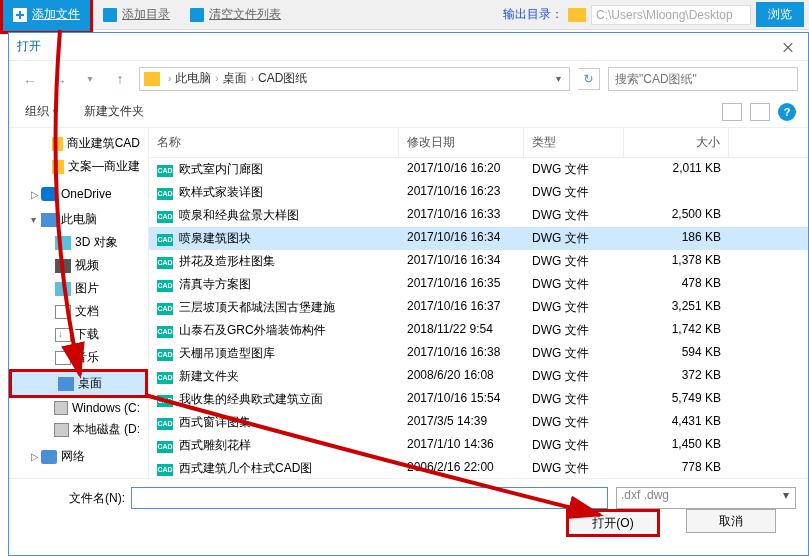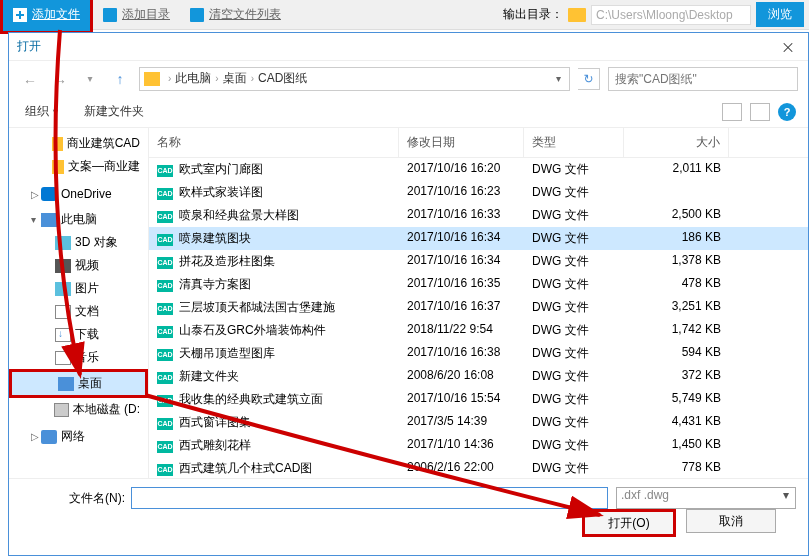--- a/index.html
+++ b/index.html
@@ -11,21 +11,21 @@
 .tb-btn-primary { background: #1296db; color: #fff; border: 3px solid #c00; }
 .tb-icon { width: 14px; height: 14px; margin-right: 5px; display: inline-block; }
 .tb-icon-plus { background: #fff; position: relative; }
 .tb-icon-plus::before, .tb-icon-plus::after { content: ''; position: absolute; background: #1296db; }
 .tb-icon-plus::before { width: 8px; height: 2px; top: 6px; left: 3px; }
 .tb-icon-plus::after { width: 2px; height: 8px; top: 3px; left: 6px; }
 .tb-icon-folder { background: #1296db; border-radius: 1px; }
 .tb-icon-clear { background: #1296db; border-radius: 1px; }
 .tb-btn-gray { color: #666; }
 .output-section { margin-left: auto; display: flex; align-items: center; padding-right: 5px; }
-.output-label { color: #000000; margin-right: 5px; }
+.output-label { color: #1d4ed8; margin-right: 5px; }
 .output-folder { width: 18px; height: 14px; background: #ffc233; margin-right: 5px; border-radius: 1px; }
 .output-path { width: 160px; color: #aaa; padding: 2px 4px; border: 1px solid #ddd; background: #fff; }
 .browse-btn { background: #1296db; color: #fff; padding: 4px 12px; margin-left: 5px; cursor: pointer; }
 
 
 .dialog { position: absolute; top: 32px; left: 8px; right: 0; bottom: 0; background: #fff; border: 1px solid #4a90d9; }
 .dialog-title { height: 28px; background: #fff; display: flex; align-items: center; padding: 0 8px; border-bottom: 1px solid #eee; }
 .dialog-title-text { color: #0369a1; }
 .dialog-close { margin-left: auto; width: 20px; height: 20px; cursor: pointer; }
 .dialog-close::before, .dialog-close::after { content: ''; position: absolute; width: 12px; height: 1px; background: #333; top: 14px; right: 14px; }
@@ -90,21 +90,21 @@
 .fl-row > div { padding: 1px 8px; white-space: nowrap; overflow: hidden; }
 .file-icon { width: 16px; height: 12px; background: #00b8a0; color: #fff; font-size: 7px; display: inline-flex; align-items: center; justify-content: center; margin-right: 6px; font-weight: bold; }
 
 
 .bottom-area { padding: 8px 12px; border-top: 1px solid #eee; }
 .filename-row { display: flex; align-items: center; }
 .filename-label { width: 110px; text-align: right; padding-right: 6px; }
 .filename-input { flex: 1; height: 22px; border: 1px solid #4a90d9; padding: 0 4px; }
 .filetype-combo { width: 180px; height: 22px; border: 1px solid #aaa; margin-left: 8px; padding: 0 4px; color: #888; position: relative; }
 .filetype-combo::after { content: '▾'; position: absolute; right: 6px; color: #555; }
-.buttons-row { display: flex; justify-content: flex-end; gap: 10px; padding-right: 20px; }
+.buttons-row { display: flex; justify-content: flex-end; gap: 26px; padding-right: 20px; }
 .dlg-btn { width: 90px; height: 24px; border: 1px solid #aaa; background: #f5f5f5; cursor: pointer; display: flex; align-items: center; justify-content: center; }
 .dlg-btn.primary { border: 3px solid #c00; width: 94px; height: 28px; }
 
 
 .red-arrow { position: absolute; pointer-events: none; z-index: 100; }
 .arrow-svg { overflow: visible; }
 </style>
 </head>
 <body>
 
@@ -217,20 +217,25 @@
         </div>
         <div class="side-item indent2">
           <span class="side-expand"></span>
           <span class="side-icon sicon-music"></span>
           <span>音乐</span>
         </div>
         <div class="side-item indent2 highlighted">
           <span class="side-expand"></span>
           <span class="side-icon sicon-desktop"></span>
           <span>桌面</span>
+        </div>
+        <div class="side-item indent2">
+          <span class="side-expand"></span>
+          <span class="side-icon sicon-disk"></span>
+          <span>Windows (C:</span>
         </div>
         <div class="side-item indent2">
           <span class="side-expand"></span>
           <span class="side-icon sicon-disk"></span>
           <span>本地磁盘 (D:</span>
         </div>
         <div style="height: 4px;"></div>
         <div class="side-item indent1">
           <span class="side-expand">▷</span>
           <span class="side-icon sicon-net"></span>

